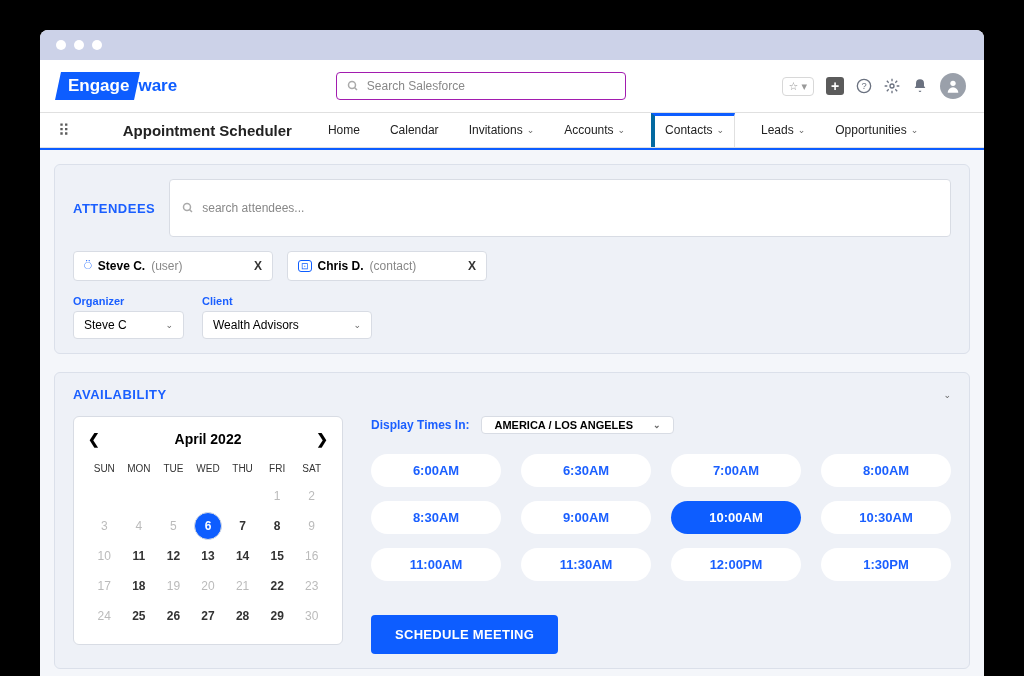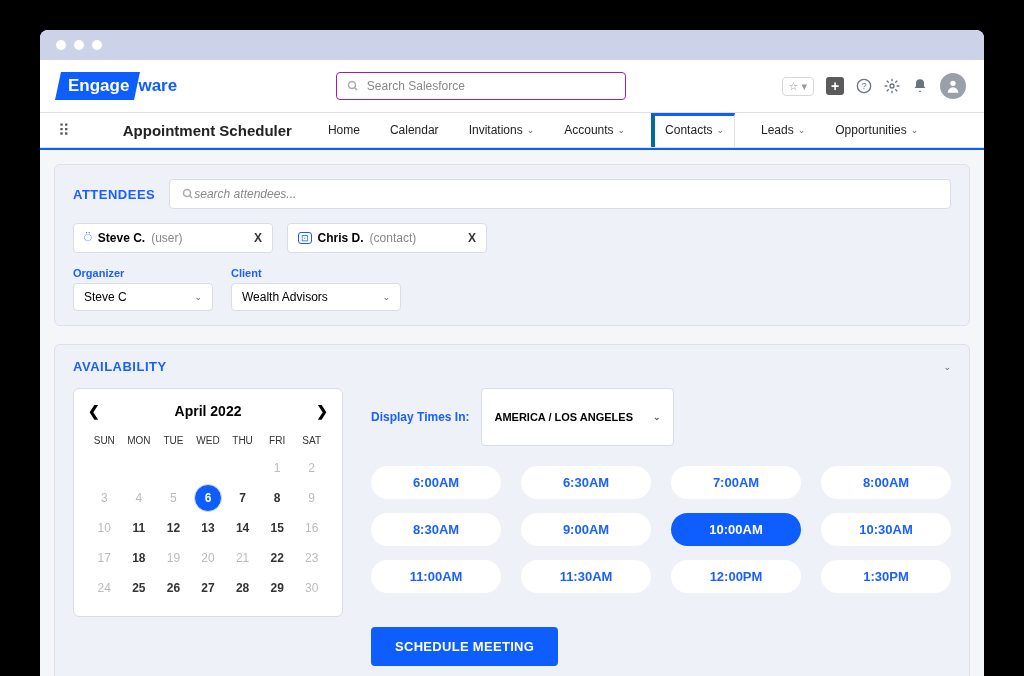--- a/index.html
+++ b/index.html
@@ -23,47 +23,47 @@
 .nav-apps { color: #5b5b5b; font-size: 16px; }
 .nav-title { font-size: 15px; font-weight: 600; margin-right: 10px; margin-left: 31px; }
 .nav-item { padding: 10px 4px; cursor: pointer; display: flex; align-items: center; gap: 4px; }
 .nav-item.active { border-top: 3px solid #0d5dff; border-left: 4px solid #0369a1; border-right: 1px solid #e0e0e0; padding: 7px 10px 10px; margin-top: -1px; margin-bottom: -1px; background: #fff; }
 .chev { font-size: 9px; color: #666; }
 .nav-border { height: 2px; background: #0d5dff; }
 .content { background: #f4f6fa; padding: 14px 14px 24px; }
 .panel { background: #eef1f7; border: 1px solid #dbe0ea; border-radius: 6px; padding: 14px 18px; margin-bottom: 18px; }
 .section-title { color: #1a5fff; font-weight: 600; font-size: 13px; letter-spacing: 0.5px; margin-bottom: 10px; }
 .att-row { display: flex; align-items: center; gap: 14px; margin-bottom: 14px; }
-.att-search { flex: 1; background: #fff; border: 1px solid #d8dce4; border-radius: 4px; padding: 7px 12px; display: flex; align-items: center; gap: 0; color: #888; font-size: 12px; font-style: italic; }
+.att-search { flex: 1; background: #fff; border: 1px solid #d8dce4; border-radius: 4px; padding: 21px 12px; display: flex; align-items: center; gap: 8px; color: #888; font-size: 12px; }
 .chip { background: #fff; border: 1px solid #d8dce4; border-radius: 4px; padding: 6px 10px; display: flex; align-items: center; gap: 6px; font-size: 12px; width: 200px; }
 .chip .x { margin-left: auto; color: #333; font-weight: bold; cursor: pointer; }
 .user-ico { color: #0d5dff; font-size: 13px; }
 .contact-ico { color: #0d5dff; font-size: 13px; border: 1.5px solid #0d5dff; padding: 0 2px; border-radius: 3px; font-size: 9px; }
 .muted { color: #888; }
 .form-row { display: flex; gap: 18px; }
 .form-grp { display: flex; flex-direction: column; gap: 4px; }
 .form-label { color: #1a5fff; font-size: 11px; font-weight: 600; }
 .sel { background: #fff; border: 1px solid #d8dce4; border-radius: 4px; padding: 6px 10px; font-size: 12px; display: flex; align-items: center; justify-content: space-between; }
-.sel-sm { width: 140px; }
+.sel-sm { width: 111px; }
 .sel-md { width: 170px; }
 .avail-header { display: flex; justify-content: space-between; align-items: center; margin-bottom: 14px; }
 .avail-body { display: flex; gap: 28px; align-items: flex-start; }
 .calendar { background: #fff; border: 1px solid #d8dce4; border-radius: 6px; padding: 14px; width: 270px; }
 .cal-head { display: flex; justify-content: space-between; align-items: center; margin-bottom: 10px; font-weight: 600; font-size: 14px; }
 .cal-nav { cursor: pointer; font-size: 14px; }
 .cal-grid { display: grid; grid-template-columns: repeat(7, 1fr); gap: 2px; text-align: center; }
 .cal-dow { font-size: 10px; font-weight: 400; color: #333; padding: 6px 0; }
 .cal-day { font-size: 12px; padding: 7px 0; cursor: pointer; color: #333; }
 .cal-day.dim { color: #bbb; }
 .cal-day.bold { font-weight: 700; }
 .cal-day.sel { background: #0d5dff; color: #fff; border-radius: 50%; width: 28px; height: 28px; margin: 0 auto; display: flex; align-items: center; justify-content: center; font-weight: 700; }
 .times-area { flex: 1; }
 .tz-row { display: flex; align-items: center; gap: 12px; margin-bottom: 20px; }
 .tz-label { color: #1a5fff; font-size: 12px; font-weight: 600; }
-.tz-sel { background: #fff; border: 1px solid #d8dce4; border-radius: 4px; padding: 22px 12px; font-size: 11px; font-weight: 600; display: flex; align-items: center; gap: 20px; justify-content: space-between; }
+.tz-sel { background: #fff; border: 1px solid #d8dce4; border-radius: 4px; padding: 2px 12px; font-size: 11px; font-weight: 600; display: flex; align-items: center; gap: 20px; justify-content: space-between; }
 .slot-grid { display: grid; grid-template-columns: repeat(4, 1fr); gap: 14px 20px; margin-bottom: 34px; }
 .slot { background: #fff; border-radius: 18px; padding: 9px 0; text-align: center; color: #1a5fff; font-weight: 600; font-size: 13px; cursor: pointer; }
 .slot.active { background: #0d5dff; color: #fff; }
 .schedule-btn { background: #0d5dff; color: #fff; border: none; border-radius: 4px; padding: 12px 24px; font-size: 13px; font-weight: 600; letter-spacing: 0.3px; cursor: pointer; }
 svg { display: block; }
 </style>
 </head>
 <body>
 
 <div class="window">

